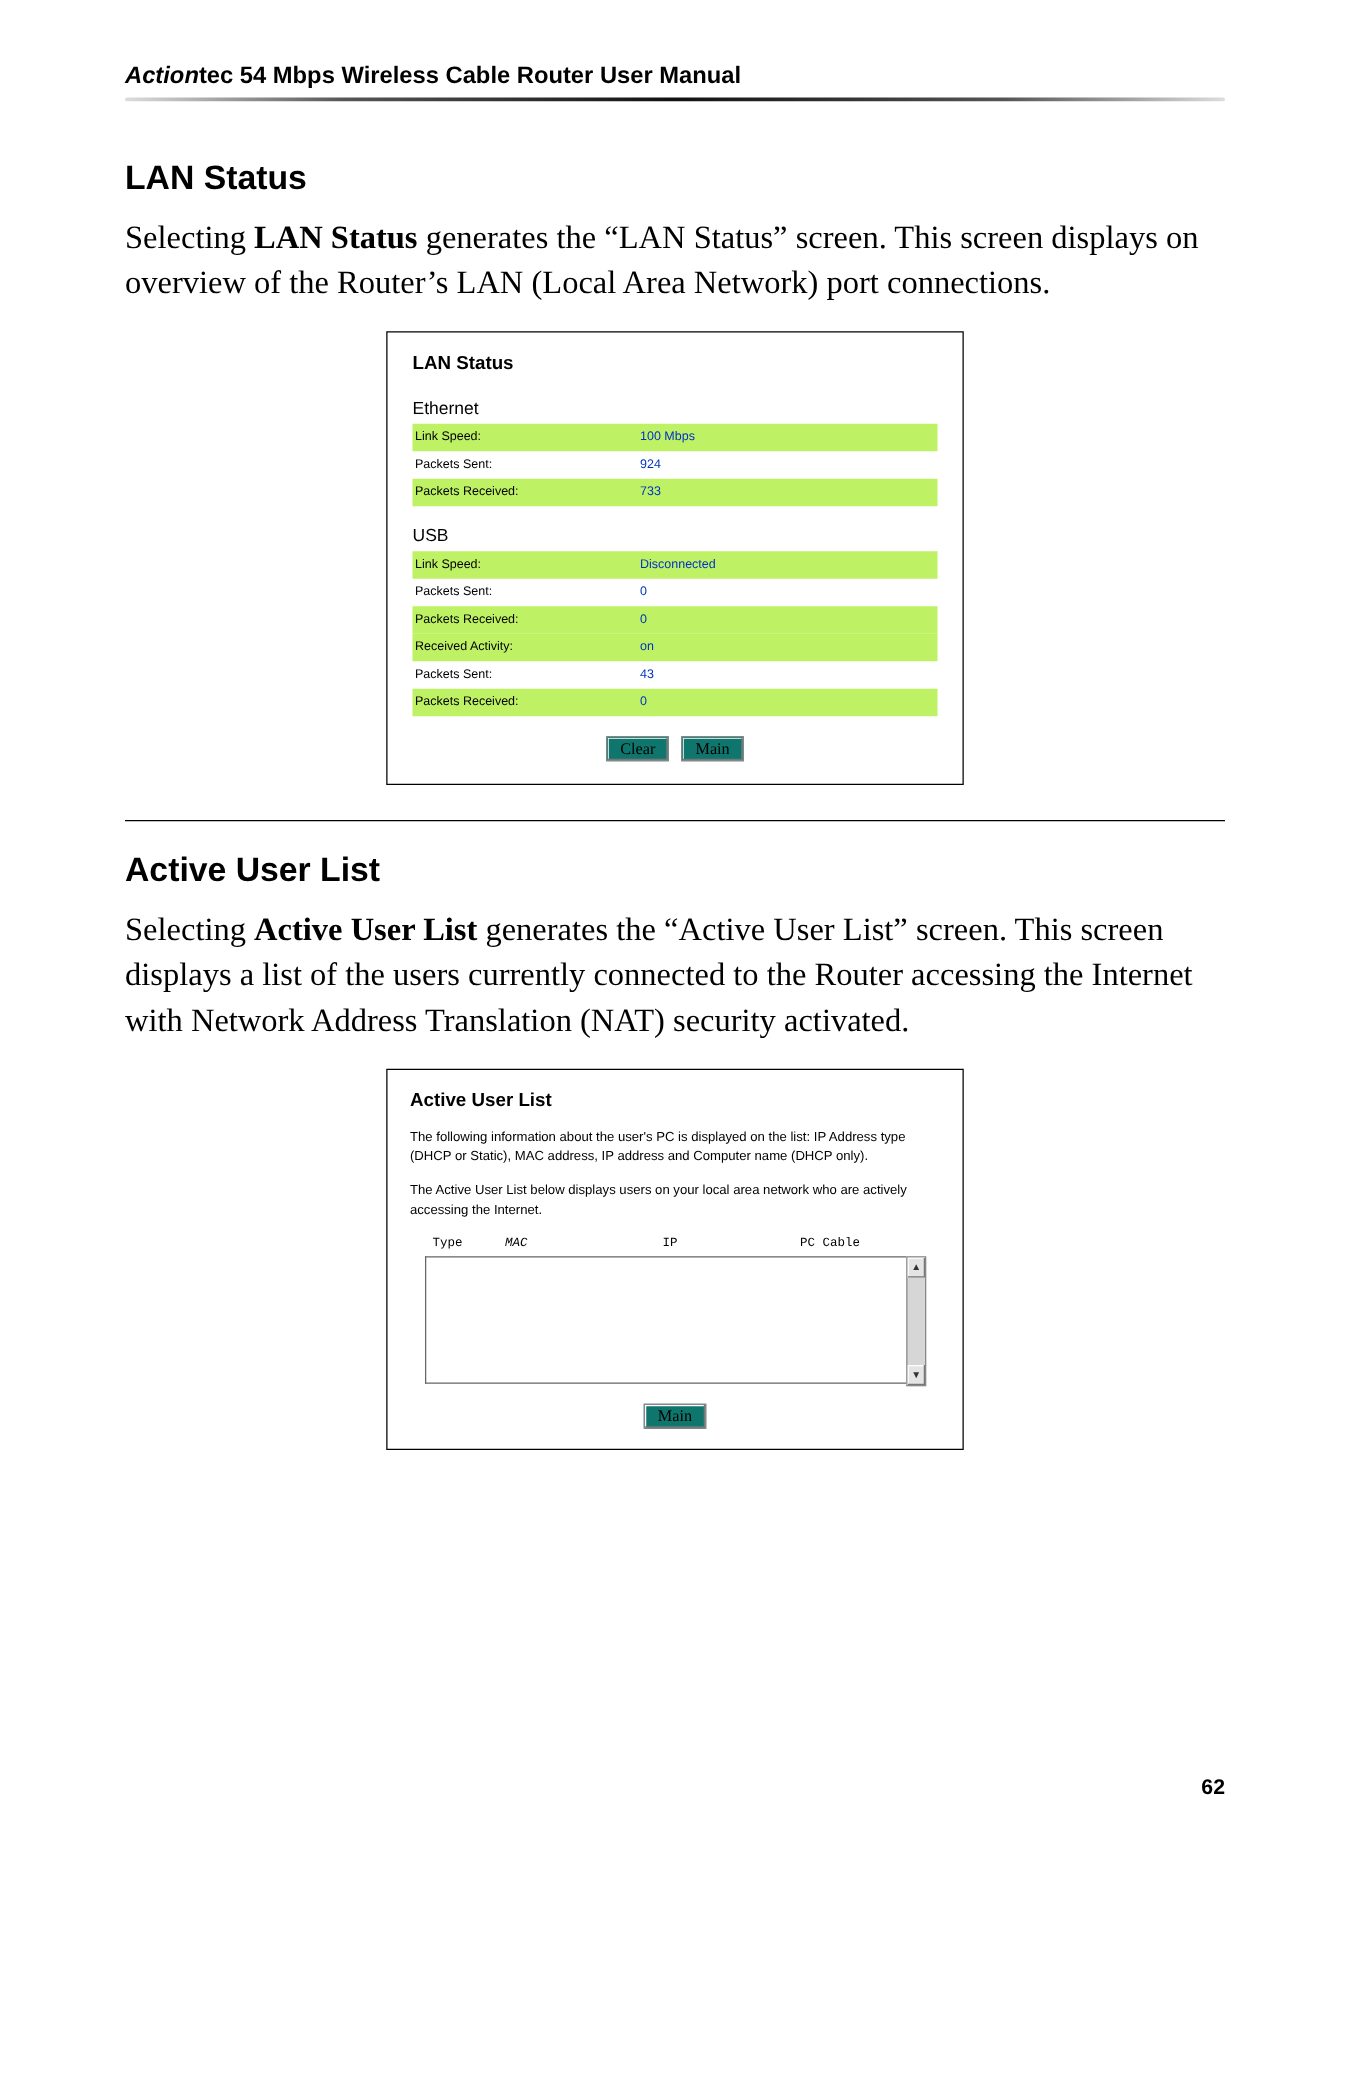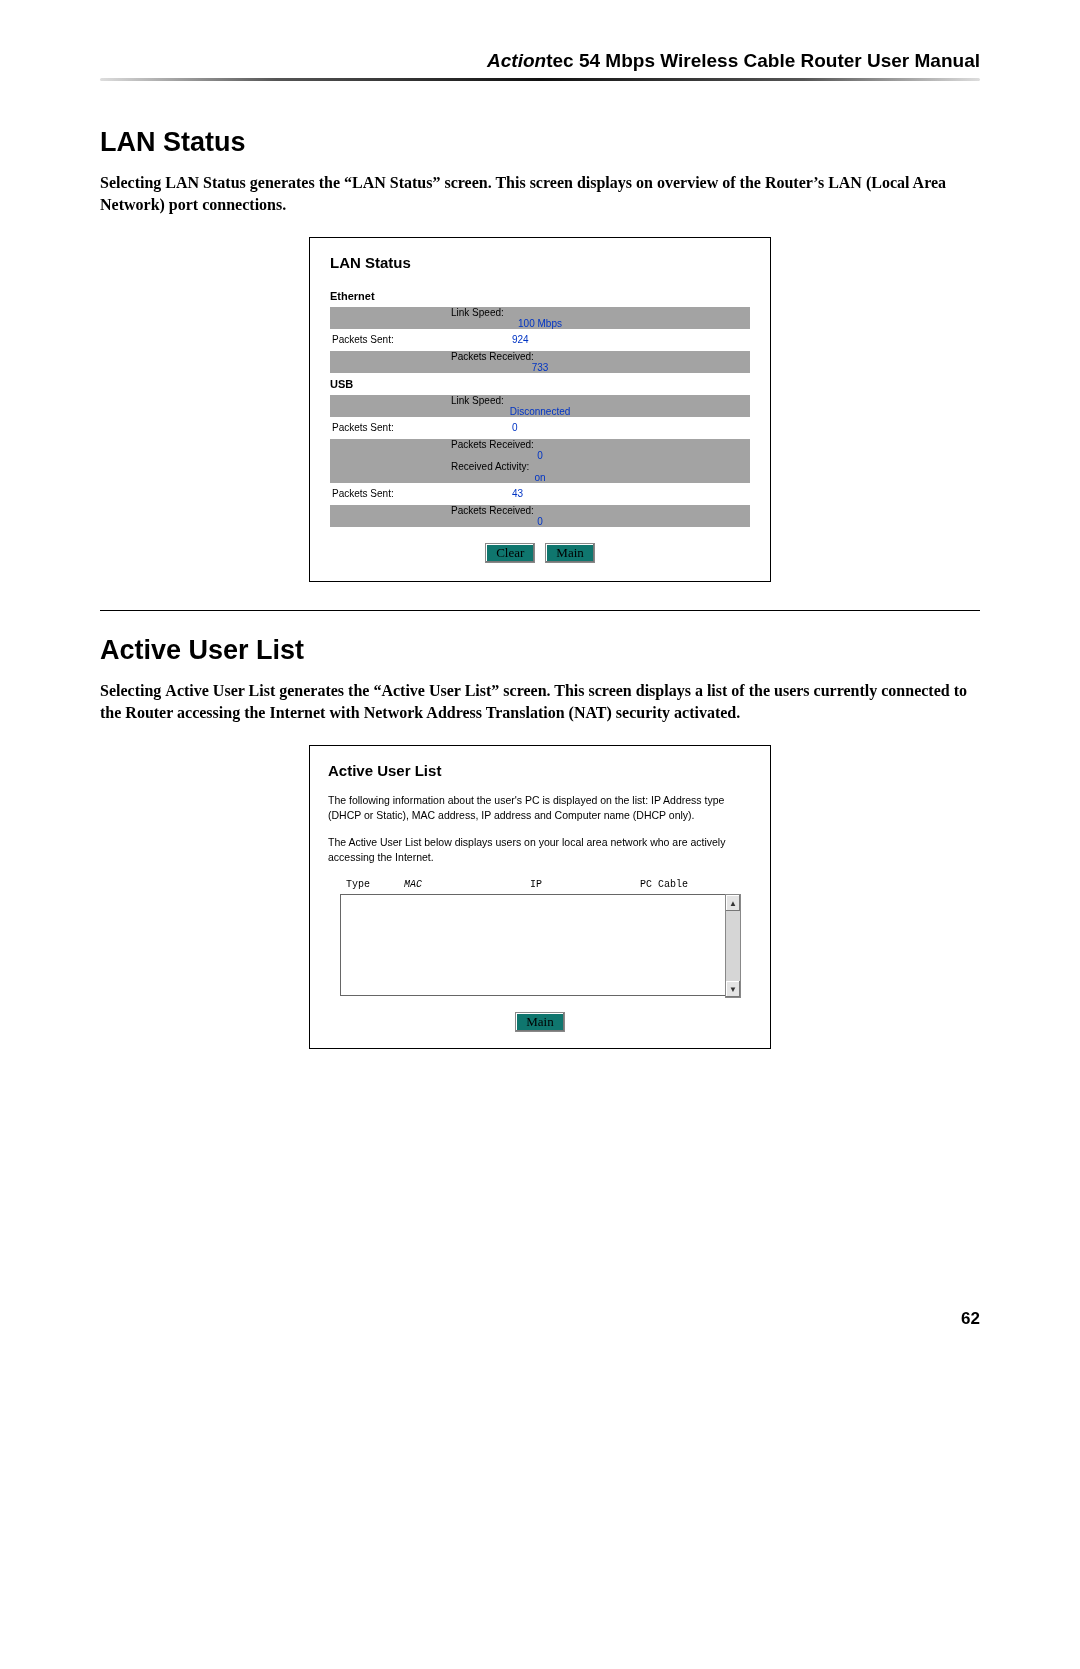--- a/index.html
+++ b/index.html
@@ -9,44 +9,43 @@
     font-family: Georgia, 'Times New Roman', serif;
     color: #000;
     width: 1080px;
   }
   .page {
     width: 1080px;
     padding: 50px 100px 40px 100px;
     box-sizing: border-box;
   }
   .header-title {
-    text-align: right;
+    text-align: left;
     font-family: Verdana, Arial, sans-serif;
     font-size: 19px;
     font-weight: bold;
     margin-bottom: 6px;
   }
   .header-title .brand-i { font-style: italic; }
   .header-rule {
     height: 3px;
     background: linear-gradient(to right, #ddd 0%, #555 20%, #111 50%, #555 80%, #ddd 100%);
     border-radius: 2px;
     margin-bottom: 46px;
   }
   h2.section {
     font-family: Verdana, Arial, sans-serif;
     font-size: 27px;
     font-weight: bold;
     margin: 0 0 14px 0;
   }
   p.body {
-    font-size: 16px;
+    font-size: 26px;
     line-height: 1.4;
     margin: 0 0 20px 0;
-    font-weight: bold;
   }
   .smallcaps { font-variant: small-caps; }
   hr.section-rule {
     border: none;
     border-top: 1px solid #000;
     margin: 28px 0 24px 0;
   }
   
   .panel {
     border: 1px solid #000;
@@ -58,32 +57,32 @@
     width: 462px;
     padding: 16px 20px 18px 20px;
     font-family: Verdana, Arial, sans-serif;
   }
   .panel-title {
     font-size: 15px;
     font-weight: bold;
     margin-bottom: 14px;
   }
   .subhead {
-    font-size: 11px;
-    font-weight: bold;
+    font-size: 14px;
+    font-weight: normal;
     padding: 5px 0 5px 0;
-    margin-top: 0;
+    margin-top: 10px;
   }
   .row {
     display: flex;
     height: 22px;
     align-items: center;
     font-size: 10px;
   }
-  .row.shade { background: #a3a3a3; flex-direction: column; }
+  .row.shade { background: #bef264; }
   .row .lbl {
     width: 180px;
     padding-left: 2px;
     color: #000;
   }
   .row .val {
     color: #0034c4;
     font-size: 10px;
   }
   .btn-row {

